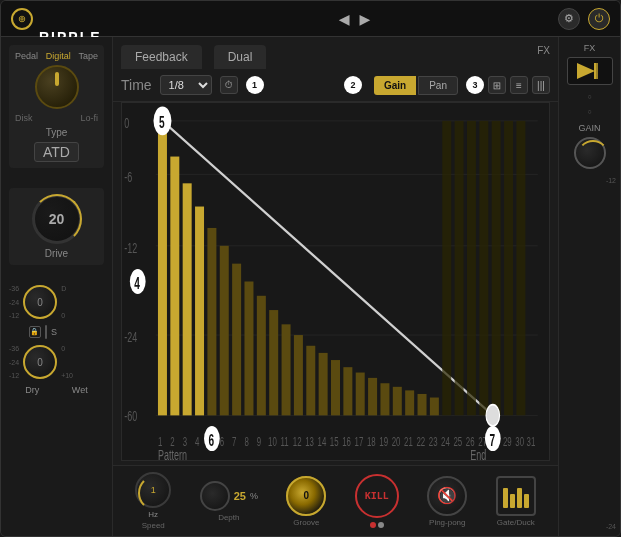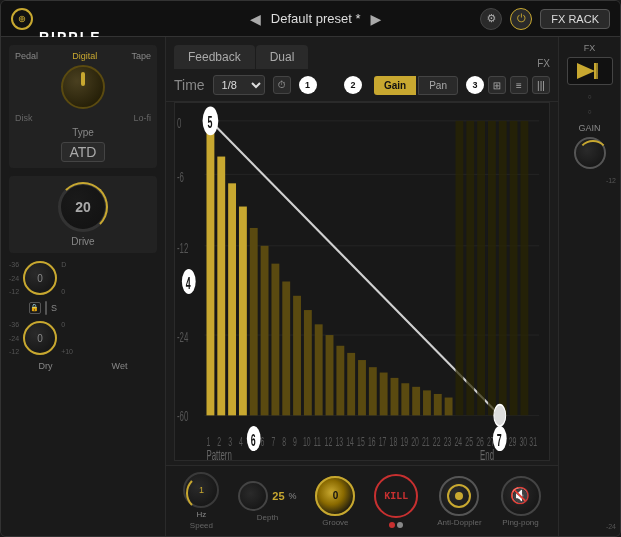--- a/index.html
+++ b/index.html
@@ -103,27 +103,27 @@
       cursor: pointer;
     }
     
     .main-content {
       display: flex;
       flex: 1;
       overflow: hidden;
     }
     
     .left-panel {
-      width: 165px;
+      width: 112px;
       background: #1a1a1a;
       border-right: 1px solid #2a2a2a;
       display: flex;
       flex-direction: column;
       padding: 8px;
-      gap: 8px;
+      gap: 20px;
       flex-shrink: 0;
     }
     .type-section {
       background: #222;
       border-radius: 4px;
       padding: 6px;
       display: flex;
       flex-direction: column;
       align-items: center;
       gap: 4px;
@@ -260,23 +260,23 @@
     }
     
     .center-panel {
       flex: 1;
       display: flex;
       flex-direction: column;
       overflow: hidden;
     }
     .tab-bar {
       display: flex;
-      align-items: flex-end;
+      align-items: flex-start;
       padding: 8px 8px 0 8px;
-      gap: 1px;
+      gap: 12px;
     }
     .tab-btn {
       padding: 5px 14px;
       border-radius: 4px 4px 0 0;
       font-size: 12px;
       cursor: pointer;
       border: none;
       background: #2a2a2a;
       color: #aaa;
     }
@@ -652,27 +652,25 @@
 
 <div class="plugin-container">
 
   <div class="top-bar">
     <div class="logo-area">
       <div class="logo-circle">◎</div>
       <div class="logo-text">RIPPLE</div>
     </div>
     <div class="preset-area">
       <span class="preset-arrow">◀</span>
-      <span class="preset-name">Default preset *</span>
       <span class="preset-arrow">▶</span>
     </div>
     <div class="top-icons">
       <div class="top-icon-btn">⚙</div>
       <div class="top-icon-btn power">⏻</div>
-      <div class="fx-rack-btn">FX RACK</div>
     </div>
   </div>
 
   <div class="main-content">
 
     <div class="left-panel">
 
       <div class="type-section">
         <div class="type-labels">
           <span>Pedal</span>
@@ -903,36 +901,39 @@
         </div>
 
         <div class="bottom-knob-group">
           <div class="kill-btn">KILL</div>
           <div class="kill-dots">
             <div class="kill-dot red"></div>
             <div class="kill-dot orange"></div>
           </div>
         </div>
 
-        <div class="bottom-knob-group">
-          <div class="anti-doppler-knob">
-            <div class="anti-doppler-inner">
-              <div class="anti-doppler-center"></div>
-            </div>
-          </div>
-          <div class="mini-knob-label">Anti-Doppler</div>
-        </div>
 
         <div class="bottom-knob-group">
           <div class="ping-pong-btn">
             <span style="font-size:16px;color:#555">🔇</span>
           </div>
           <div class="mini-knob-label">Ping-pong</div>
         </div>
 
+        <div class="bottom-knob-group">
+          <div class="gate-duck-btn">
+            <div class="gate-lines">
+              <div class="gate-line" style="height:20px"></div>
+              <div class="gate-line" style="height:14px"></div>
+              <div class="gate-line" style="height:20px"></div>
+              <div class="gate-line" style="height:14px"></div>
+            </div>
+          </div>
+          <div class="mini-knob-label">Gate/Duck</div>
+        </div>
       </div>
     </div>
 
     <div class="right-panel">
       <div class="fx-section">
         <div class="fx-right-label">FX</div>
         <div class="fx-diode">
           <svg width="30" height="20">
             <polygon points="2,2 20,10 2,18" fill="#c8a830"></polygon>
             <line x1="20" y1="2" x2="20" y2="18" stroke="#c8a830" stroke-width="2"></line>

